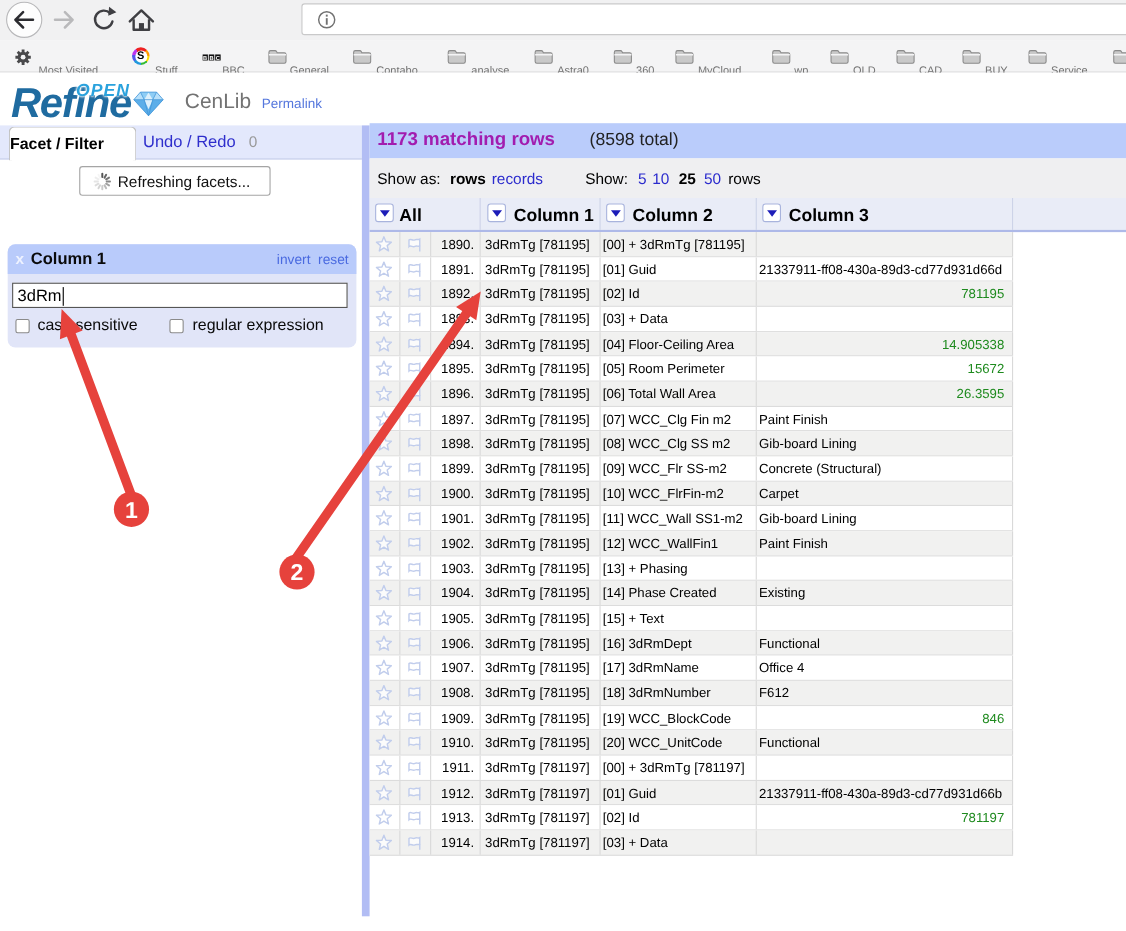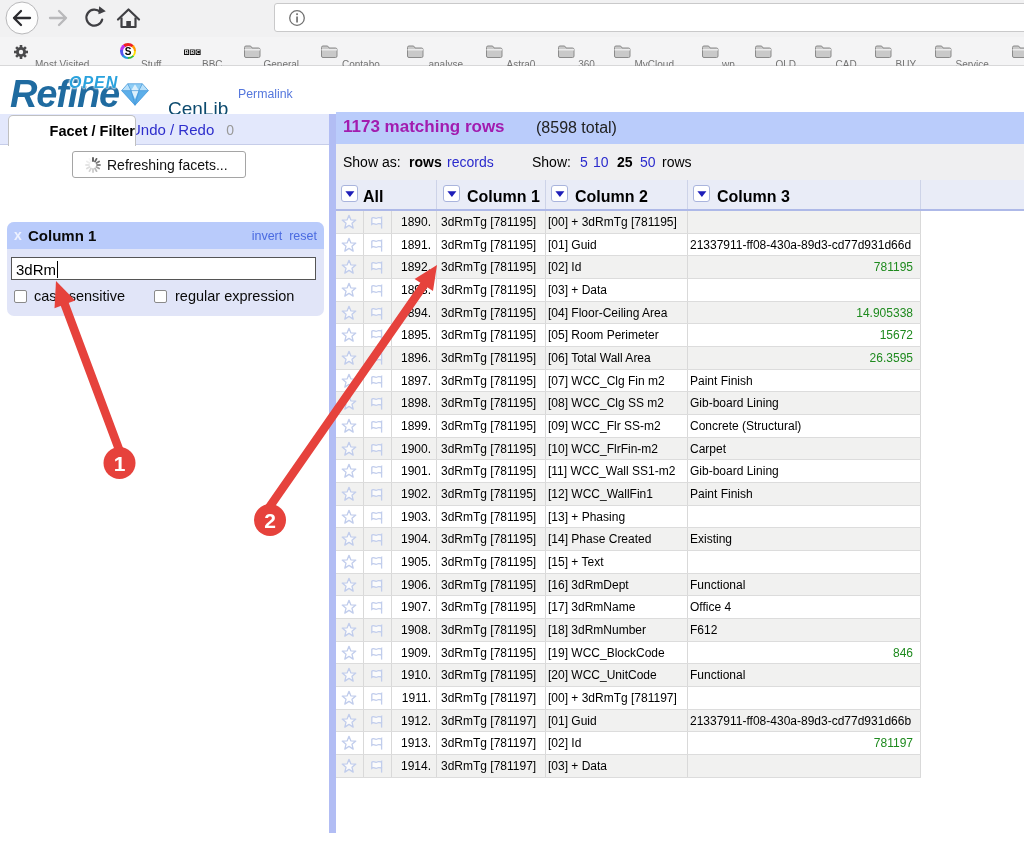--- a/index.html
+++ b/index.html
@@ -8,25 +8,25 @@
 #bookbar{position:absolute;left:0;top:37px;width:1024px;height:29px;background:#f4f4f5;border-bottom:1px solid #d8d8d9}
 #urlbar{position:absolute;left:274px;top:3px;width:760px;height:29px;background:#fff;border:1px solid #c9c9ca;border-radius:3px}
 .urltxt{position:absolute;left:312px;top:7.5px;font-size:14.5px;letter-spacing:0.25px;color:#0c0c0d;white-space:nowrap}
 .urltxt span{color:#777}
 .bml{position:absolute;top:22px;font-size:10px;color:#737373;white-space:nowrap}
 .bmf{position:absolute;top:7px}
 
 #logorow{position:absolute;left:0;top:66px;width:1024px;height:46px;background:#fff}
 #refine{position:absolute;left:10px;top:7px;font-size:38px;font-weight:bold;font-style:italic;color:#1f6ba0;letter-spacing:-1.2px}
 #open{position:absolute;left:69px;top:8px;font-size:16px;font-weight:bold;font-style:italic;color:#2aa2dd;letter-spacing:1px;text-shadow:0 0 2px #fff,0 0 2px #fff,0 0 3px #fff}
-#cenlib{position:absolute;left:168px;top:32px;font-size:19px;color:#0c4a6e}
+#cenlib{position:absolute;left:168px;top:16px;font-size:19px;color:#737373}
 #permalink{position:absolute;left:238px;top:21px;font-size:12.3px;color:#5577dd}
 
 #ltabs{position:absolute;left:0;top:114px;width:329px;height:31px;background:#e3e8fc;border-bottom:1px solid #c6cde9}
-#ftab{position:absolute;left:8px;top:115px;width:128px;height:31px;background:#fff;border:1px solid #c0c0c0;border-bottom:none;border-radius:5px 5px 0 0;z-index:3;text-align:right;font-weight:bold;font-size:14.5px;color:#000;line-height:30px}
+#ftab{position:absolute;left:8px;top:115px;width:116px;height:31px;background:#fff;border:1px solid #c0c0c0;border-bottom:none;border-radius:5px 5px 0 0;z-index:3;text-align:left;font-weight:bold;font-size:14.5px;color:#000;line-height:30px}
 #undoredo{position:absolute;left:130px;top:121px;font-size:15px;color:#2e2ecc}
 #undoredo i{font-style:normal;color:#999;margin-left:12px;font-size:14px}
 #refbtn{position:absolute;left:72px;top:151px;width:174px;height:27px;background:#fff;border:1px solid #a5a5a5;border-radius:3px;z-index:2}
 #refbtn span{position:absolute;left:34px;top:5px;font-size:14px;color:#111}
 #facet{position:absolute;left:7px;top:222px;width:317px;height:94px;border-radius:7px;background:#e1e5f8;z-index:2}
 #fhead{position:absolute;left:0;top:0;width:317px;height:27px;background:#b9cbfb;border-radius:7px 7px 0 0}
 #fx{position:absolute;left:7px;top:5px;font-size:14px;font-weight:bold;color:#eef2ff}
 #fname{position:absolute;left:21px;top:5px;font-size:15px;font-weight:bold;color:#0a0a0a}
 #finv{position:absolute;right:7px;top:7px;font-size:12.5px;color:#4a6ae0}
 #finput{position:absolute;left:4px;top:35px;width:305px;height:23px;background:#fff;border:1px solid #555}

